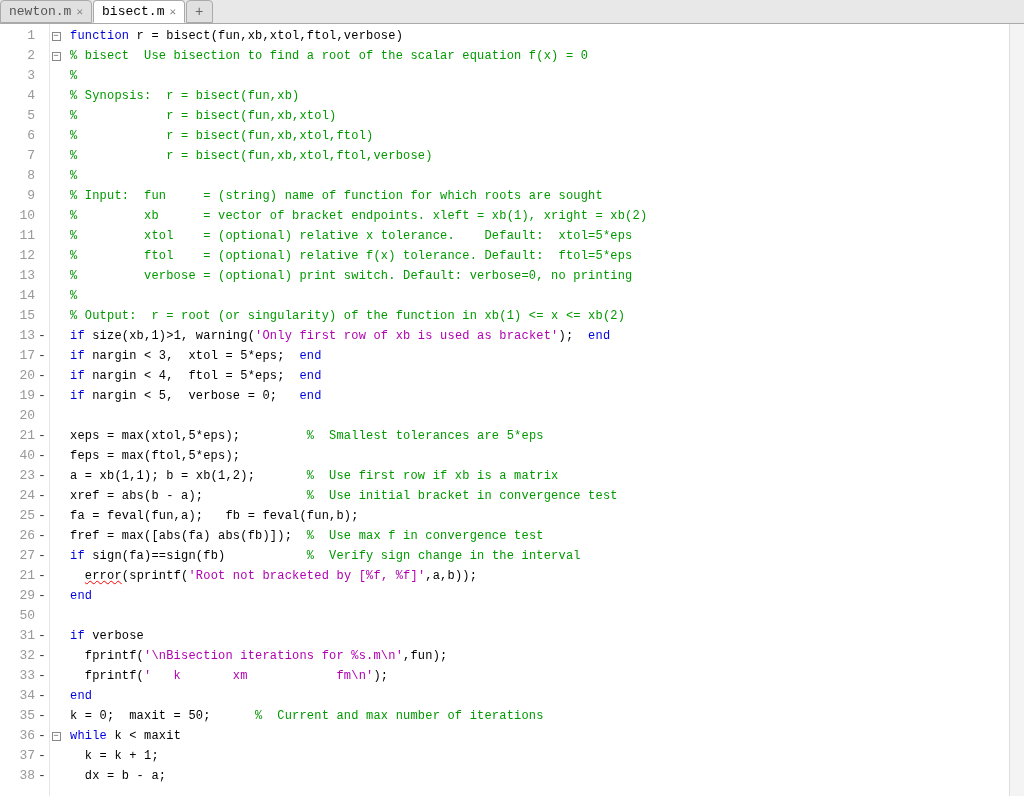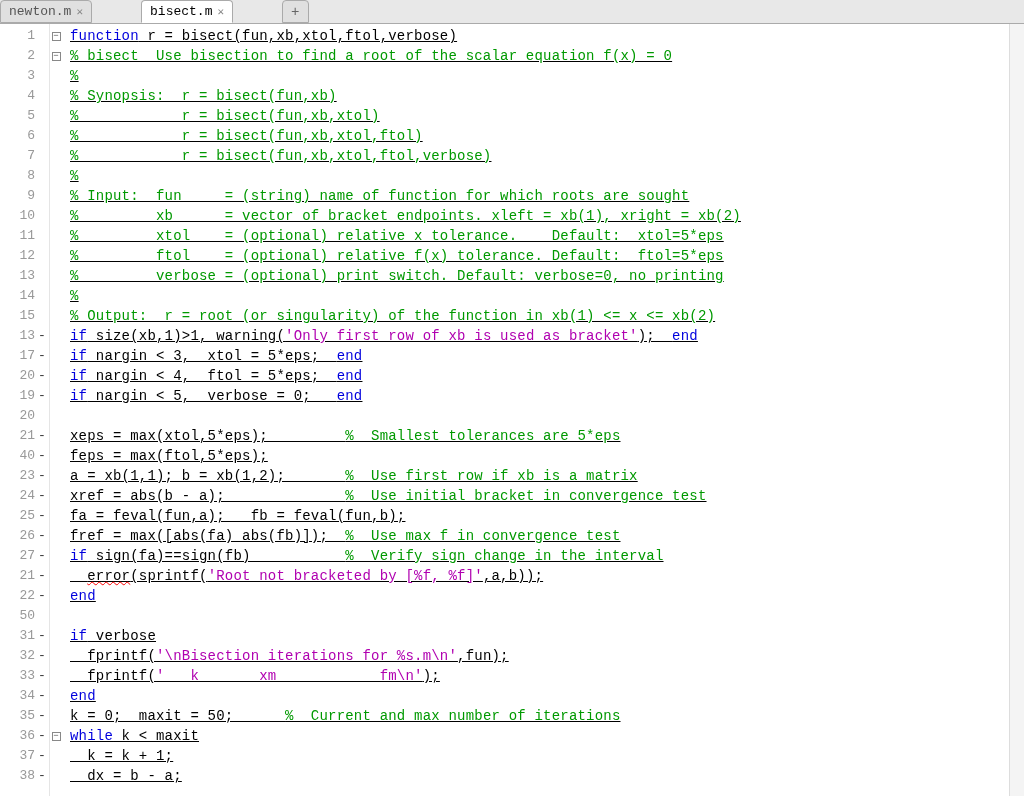--- a/index.html
+++ b/index.html
@@ -11,21 +11,20 @@
       width: 1024px;
       height: 796px;
       overflow: hidden;
     }
     .tab-bar {
       height: 24px;
       background: #e8e8e8;
       display: flex;
       align-items: stretch;
       border-bottom: 1px solid #aaa;
-      gap: 48px;
     }
     .tab {
       display: flex;
       align-items: center;
       padding: 0 8px;
       background: #e0e0e0;
       border: 1px solid #aaa;
       border-top-left-radius: 4px;
       border-top-right-radius: 4px;
       margin-right: 1px;
@@ -80,24 +79,23 @@
       gap: 3px;
       font-size: 13px;
     }
     .gutter-num { min-width: 24px; text-align: right; }
     .gutter-mark { width: 8px; text-align: center; color: #333; font-size: 13px;}
     .code {
       padding-top: 2px;
       padding-left: 8px;
       white-space: pre;
       flex: 1;
-      font-size: 14px;
+      font-size: 12px;
       line-height: 20px;
       letter-spacing: 0.2px;
-      text-decoration: underline;
     }
     .code-line {
       height: 20px;
       line-height: 20px;
     }
     .fold-col {
       width: 12px;
       flex-shrink: 0;
       padding-top: 2px;
     }
@@ -252,21 +250,21 @@
       </div>
       <div class="gutter-row">
         <span class="gutter-num">27</span>
         <span class="gutter-mark">-</span>
       </div>
       <div class="gutter-row">
         <span class="gutter-num">21</span>
         <span class="gutter-mark">-</span>
       </div>
       <div class="gutter-row">
-        <span class="gutter-num">22</span>
+        <span class="gutter-num">29</span>
         <span class="gutter-mark">-</span>
       </div>
       <div class="gutter-row">
         <span class="gutter-num">50</span>
         <span class="gutter-mark"></span>
       </div>
       <div class="gutter-row">
         <span class="gutter-num">31</span>
         <span class="gutter-mark">-</span>
       </div>

